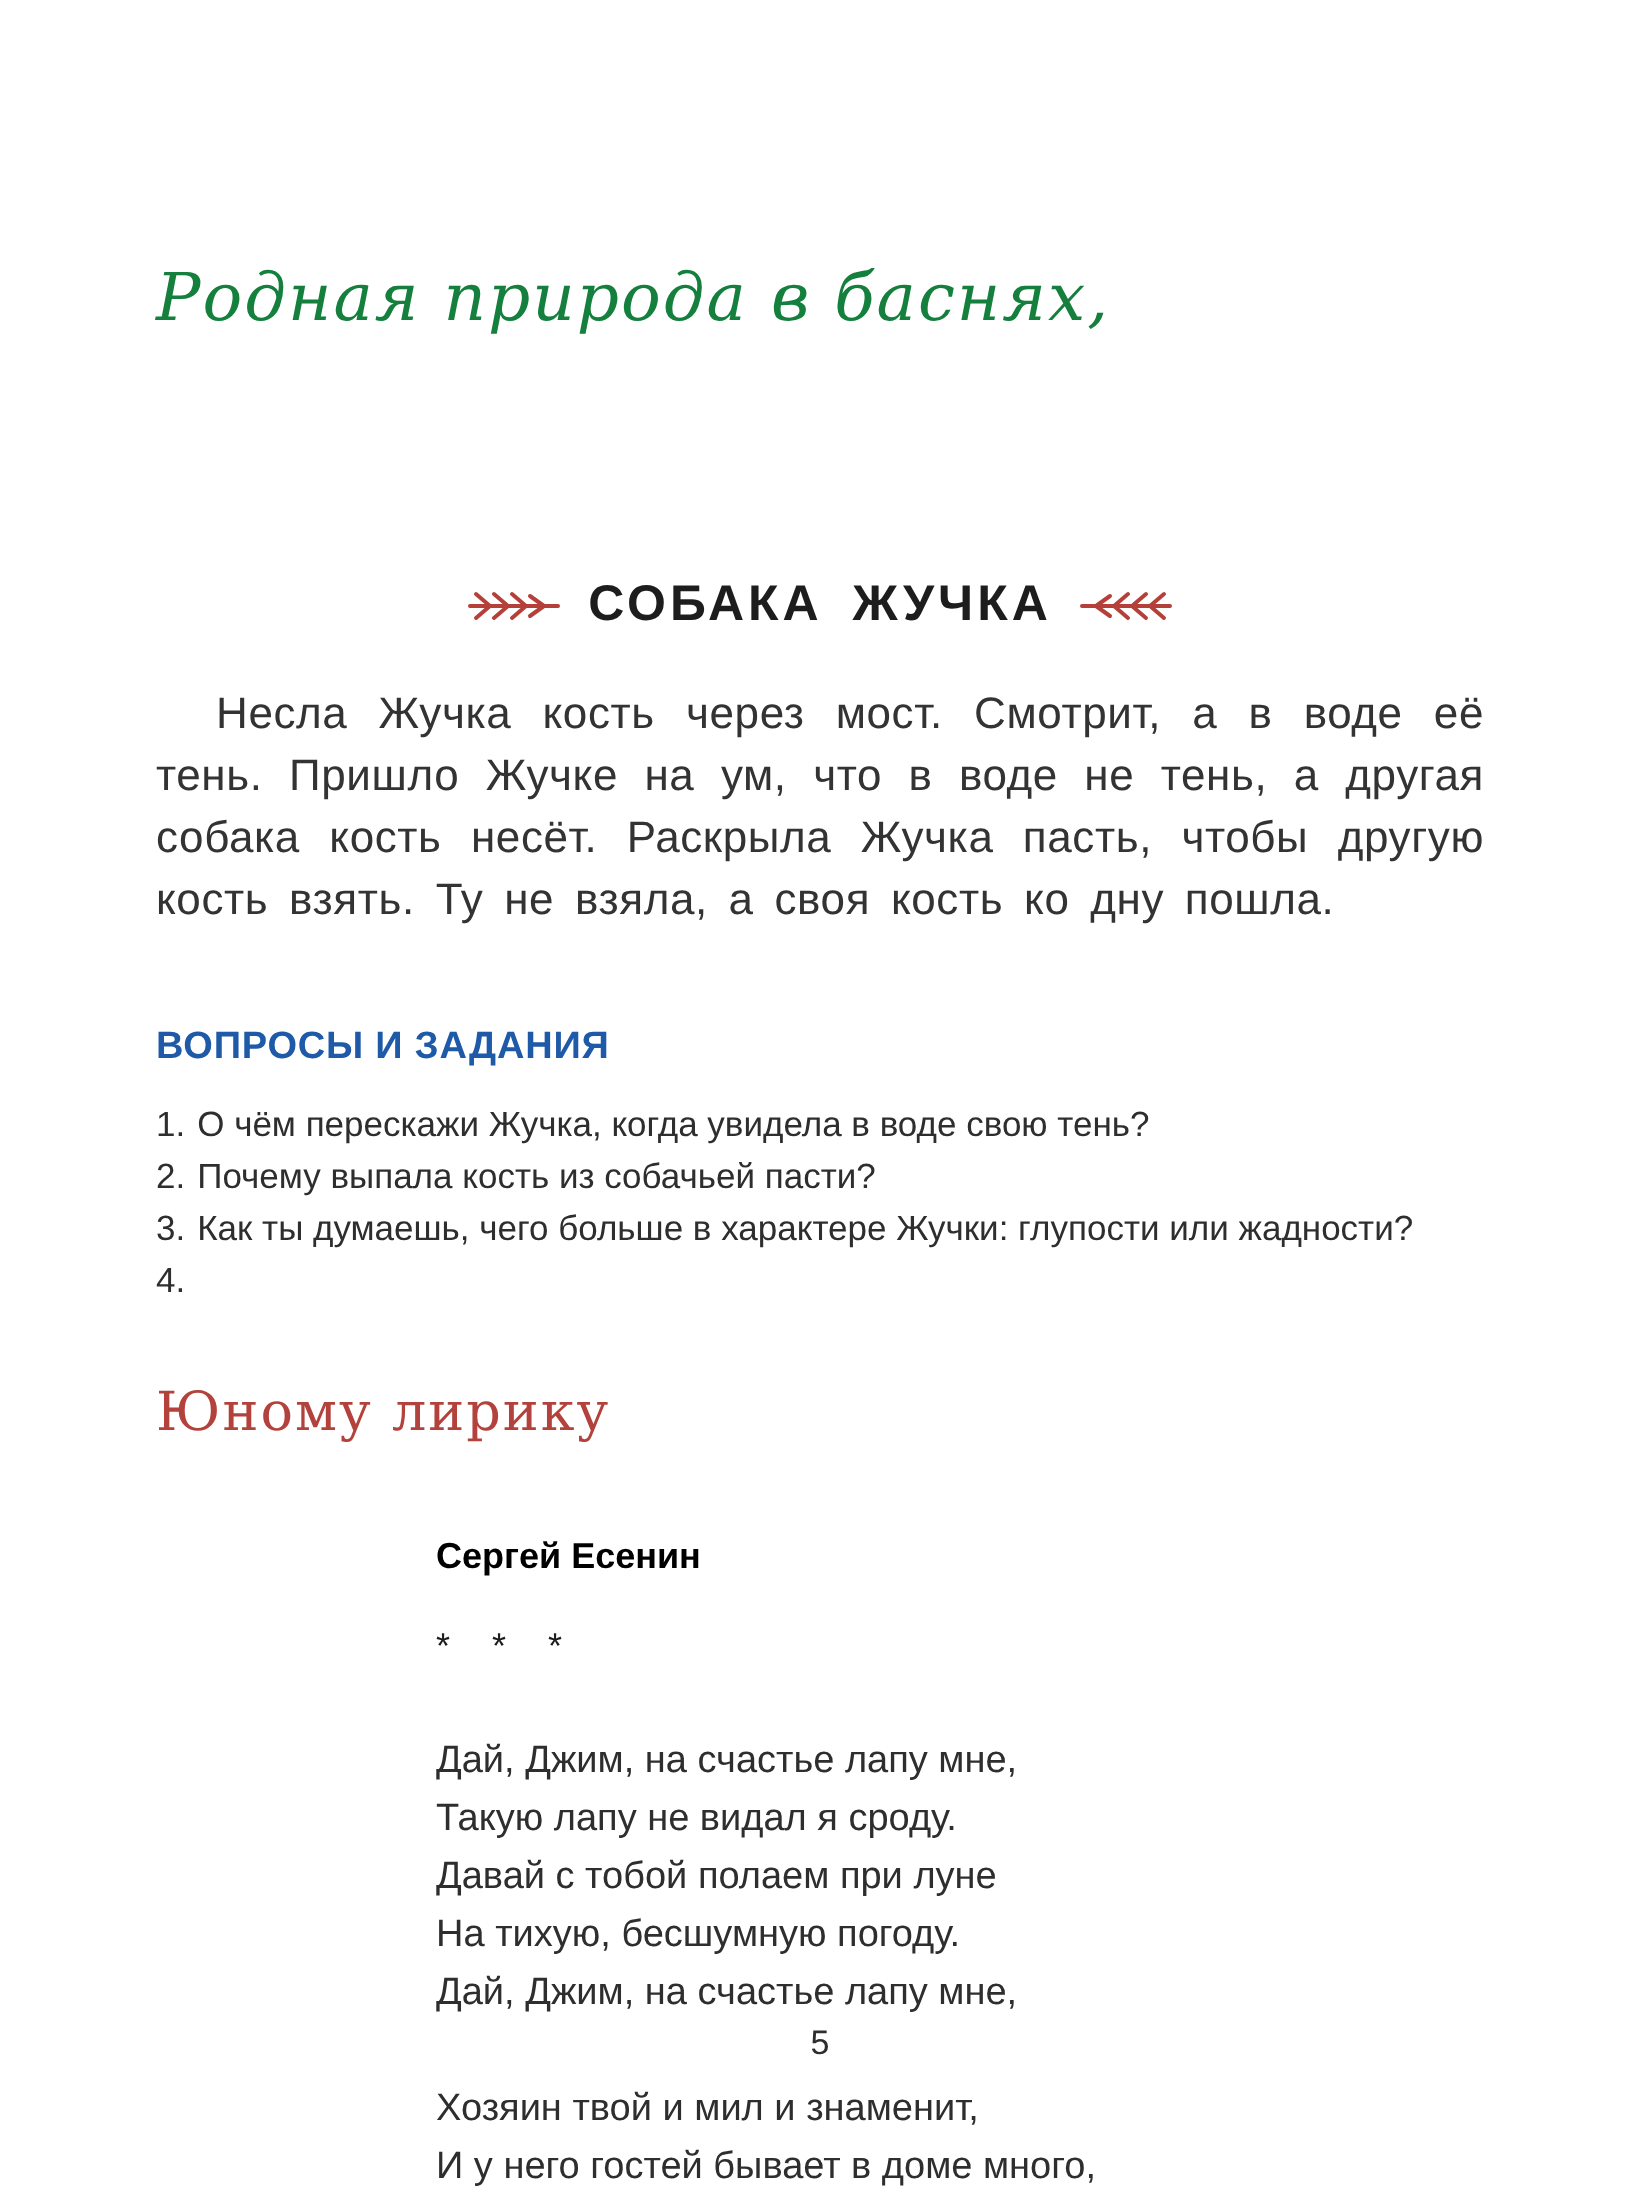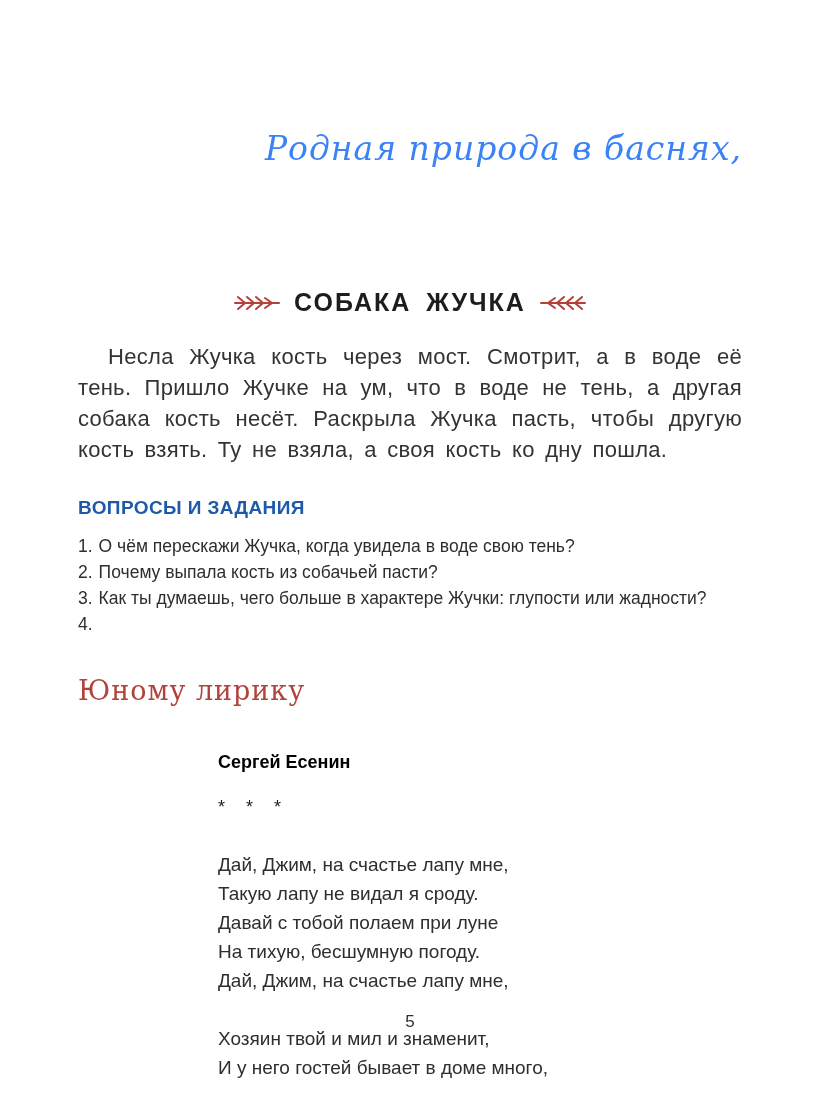--- a/index.html
+++ b/index.html
@@ -16,27 +16,27 @@
   .page {
     width: 820px;
     height: 1106px;
     position: relative;
     padding: 0 78px;
   }
 
   
   .chapter-title {
     padding-top: 128px;
-    text-align: right;
+    text-align: left;
     font-family: "DejaVu Serif", serif;
     font-style: italic;
     font-weight: 500;
     font-size: 33px;
     line-height: 1.28;
-    color: #3b82f6;
+    color: #15803d;
     letter-spacing: 1px;
   }
 
   
   .story-heading {
     margin-top: 118px;
     display: flex;
     align-items: center;
     justify-content: center;
     gap: 13px;
@@ -58,21 +58,21 @@
     line-height: 31px;
     text-align: justify;
     text-indent: 30px;
     color: #333333;
     letter-spacing: 0.3px;
     word-spacing: 4px;
   }
 
   
   .questions-heading {
-    margin-top: 32px;
+    margin-top: 48px;
     font-size: 19px;
     font-weight: bold;
     color: #1e5aa8;
     letter-spacing: 0.4px;
   }
   .questions-list {
     margin-top: 14px;
   }
   .question-item {
     font-size: 17.5px;

